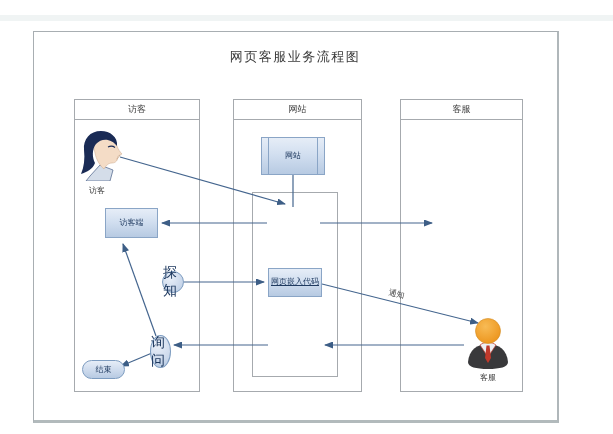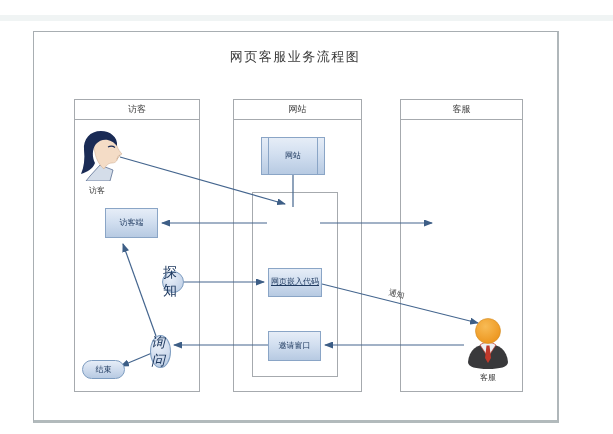--- a/index.html
+++ b/index.html
@@ -39,21 +39,21 @@
   #node-service-client{left:435px;top:208px;width:55px;height:31px;}
   #node-website{left:261px;top:137px;width:64px;height:38px;}
   .pp-bar{position:absolute;top:0;bottom:0;width:0;border-left:1px solid #8aa5c6;}
   .pp-bar.left{left:6px;} .pp-bar.right{right:6px;}
   .circle-node{
     position:absolute;box-sizing:border-box;border:1px solid #7d9cc0;border-radius:50%;
     background:radial-gradient(circle at 35% 30%,#e9eff8 0%,#ccd9ec 60%,#b4c8e0 100%);
     color:#1f3a60;font-size:14px;display:flex;align-items:center;justify-content:center;
   }
   #node-detect{left:162px;top:271px;width:22px;height:22px;}
-  #node-inquire{left:150px;top:335px;width:21px;height:33px;font-style:italic;}
+  #node-inquire{left:150px;top:335px;width:21px;height:33px;}
   #node-end{
     position:absolute;left:82px;top:360px;width:43px;height:19px;box-sizing:border-box;
     border:1px solid #7d9cc0;border-radius:10px;
     background:linear-gradient(180deg,#e6edf7 0%,#cfdcee 50%,#b7cae2 100%);
     color:#1f3a60;font-size:8px;display:flex;align-items:center;justify-content:center;
   }
   .actor{position:absolute;}
   #actor-visitor{left:80px;top:129px;width:50px;height:52px;}
   #actor-agent{left:464px;top:318px;width:48px;height:53px;}
   .actor-label{position:absolute;font-size:8px;color:#3c3c3c;text-align:center;}
@@ -107,21 +107,20 @@
 
   <div class="edge-label">通知</div>
 
   <div class="flowbox" id="node-website">
     <div class="pp-bar left"></div>
     <div class="pp-bar right"></div>
     <span>网站</span>
   </div>
   <div class="flowbox" id="node-visitor-client">访客端</div>
   <div class="flowbox" id="node-embed-code">网页嵌入代码</div>
-  <div class="flowbox" id="node-invite-window">邀请窗口</div>
   <div class="circle-node" id="node-detect">探知</div>
   <div class="circle-node" id="node-inquire">询问</div>
   <div id="node-end">结束</div>
 
   <div class="actor" id="actor-visitor">
     <svg viewBox="0 0 50 52" width="50" height="52" xmlns="http://www.w3.org/2000/svg">
       <path d="M10,47 L20,36 L33,41 L30,52 L6,52 Z" fill="#d4dde9" stroke="#5a6f93" stroke-width="0.8"></path>
       <path d="M14,12 C22,5 34,8 37,17 C38,20 40,23 42,25 L38,27 C38,31 36,34 32,34 C28,34 26,37 24,40 C20,37 16,30 15,24 C14,20 13,16 14,12 Z" fill="#f4dcc6" stroke="#caa98c" stroke-width="0.5"></path>
       <path d="M37,17 C38,8 30,2 21,2 C10,2 3,10 4,21 C5,30 4,38 1,45 C7,43 13,40 15,34 C12,28 12,20 16,15 C22,8 32,10 37,17 Z" fill="#1a2b55"></path>
       <path d="M28,18 C30,17 33,17 35,18.5" stroke="#1a2b55" stroke-width="1.1" fill="none"></path>

